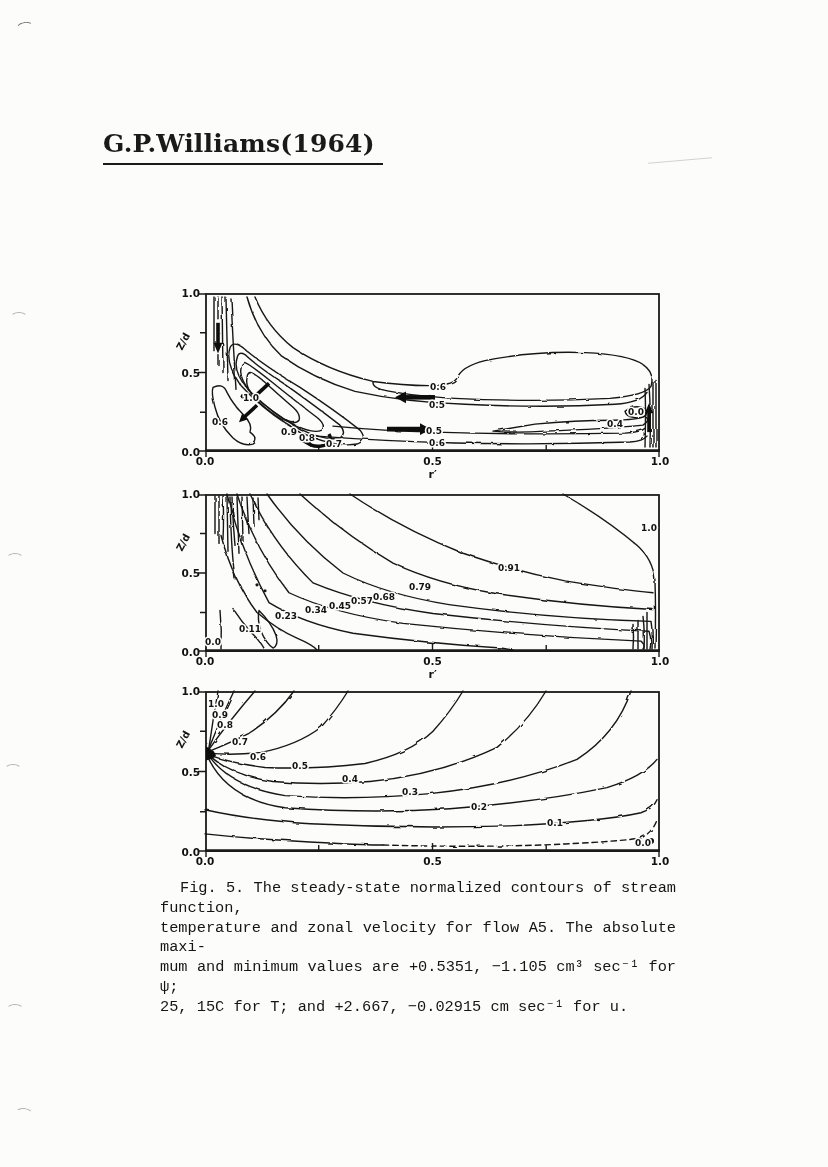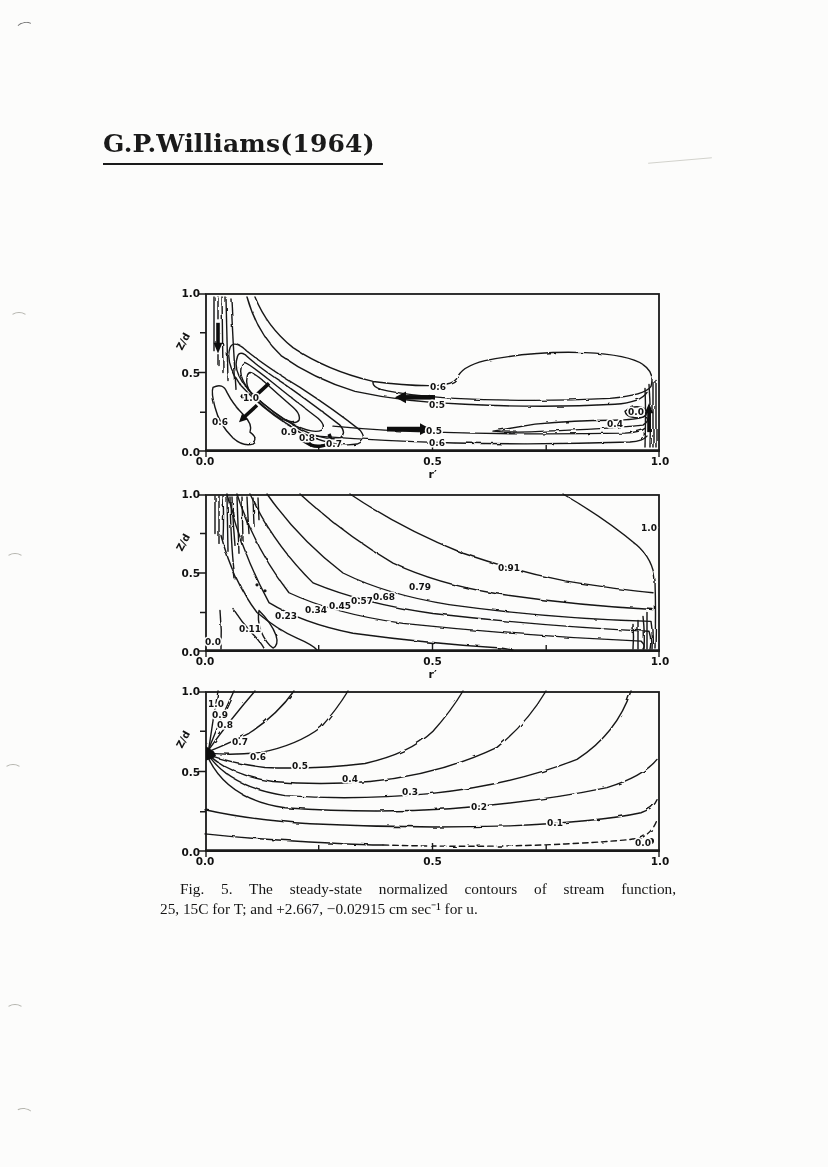--- a/index.html
+++ b/index.html
@@ -17,21 +17,21 @@
   .ahead{fill:#0d0d0d;stroke:none;}
   .labels text{font-family:"DejaVu Sans",sans-serif;font-size:9px;font-weight:bold;fill:#111;
       text-anchor:middle;paint-order:stroke;stroke:#fcfcfb;stroke-width:3.2px;}
   .tick{position:absolute;font-size:10.5px;font-weight:bold;color:#111;line-height:12px;}
   .ytick{left:-31px;width:26px;text-align:right;}
   .xtick{width:24px;text-align:center;}
   .axlab{position:absolute;font-size:10px;font-weight:bold;color:#111;}
   .ylab{left:-31px;transform:rotate(-62deg);}
   .xlab{font-size:11px;}
   .caption{position:absolute;left:160px;top:879px;width:516px;
-      font-family:Liberation Serif, serif;font-size:15.3px;line-height:19.8px;color:#151515;}
+      font-family:Liberation Mono, monospace;font-size:15.3px;line-height:19.8px;color:#151515;}
   .cap-line{text-align:justify;text-align-last:justify;}
   .cap-line.last{text-align-last:left;}
   .cap-line.first{text-indent:20px;}
   .art{position:absolute;width:16px;height:10px;border-radius:50%;
       border:1.6px solid transparent;border-top-color:#b5b5ae;}
   .art.dark{border-top-color:#777;}
   .art-line{position:absolute;width:64px;border-top:1.2px solid #d2d2cc;transform:rotate(-5deg);}
 </style>
 </head>
 <body>
@@ -238,14 +238,16 @@
     <div class="tick ytick" style="top: 74.5px;">0.5</div>
     <div class="tick ytick" style="top: 155px;">0.0</div>
     <div class="tick xtick" style="left: -12px; top: 164px;">0.0</div>
     <div class="tick xtick" style="left: 215.5px; top: 164px;">0.5</div>
     <div class="tick xtick" style="left: 443px; top: 164px;">1.0</div>
     <div class="axlab ylab" style="top: 43.47px;">Z/d</div>
   </div>
 
 <div class="caption">
   <div class="cap-line first">Fig. 5. The steady-state normalized contours of stream function,</div>
+  <div class="cap-line">temperature and zonal velocity for flow A5. The absolute maxi-</div>
+  <div class="cap-line">mum and minimum values are +0.5351, −1.105 cm³ sec⁻¹ for ψ;</div>
   <div class="cap-line last">25, 15C for T; and +2.667, −0.02915 cm sec⁻¹ for u.</div>
 </div>
 
 </body></html>

